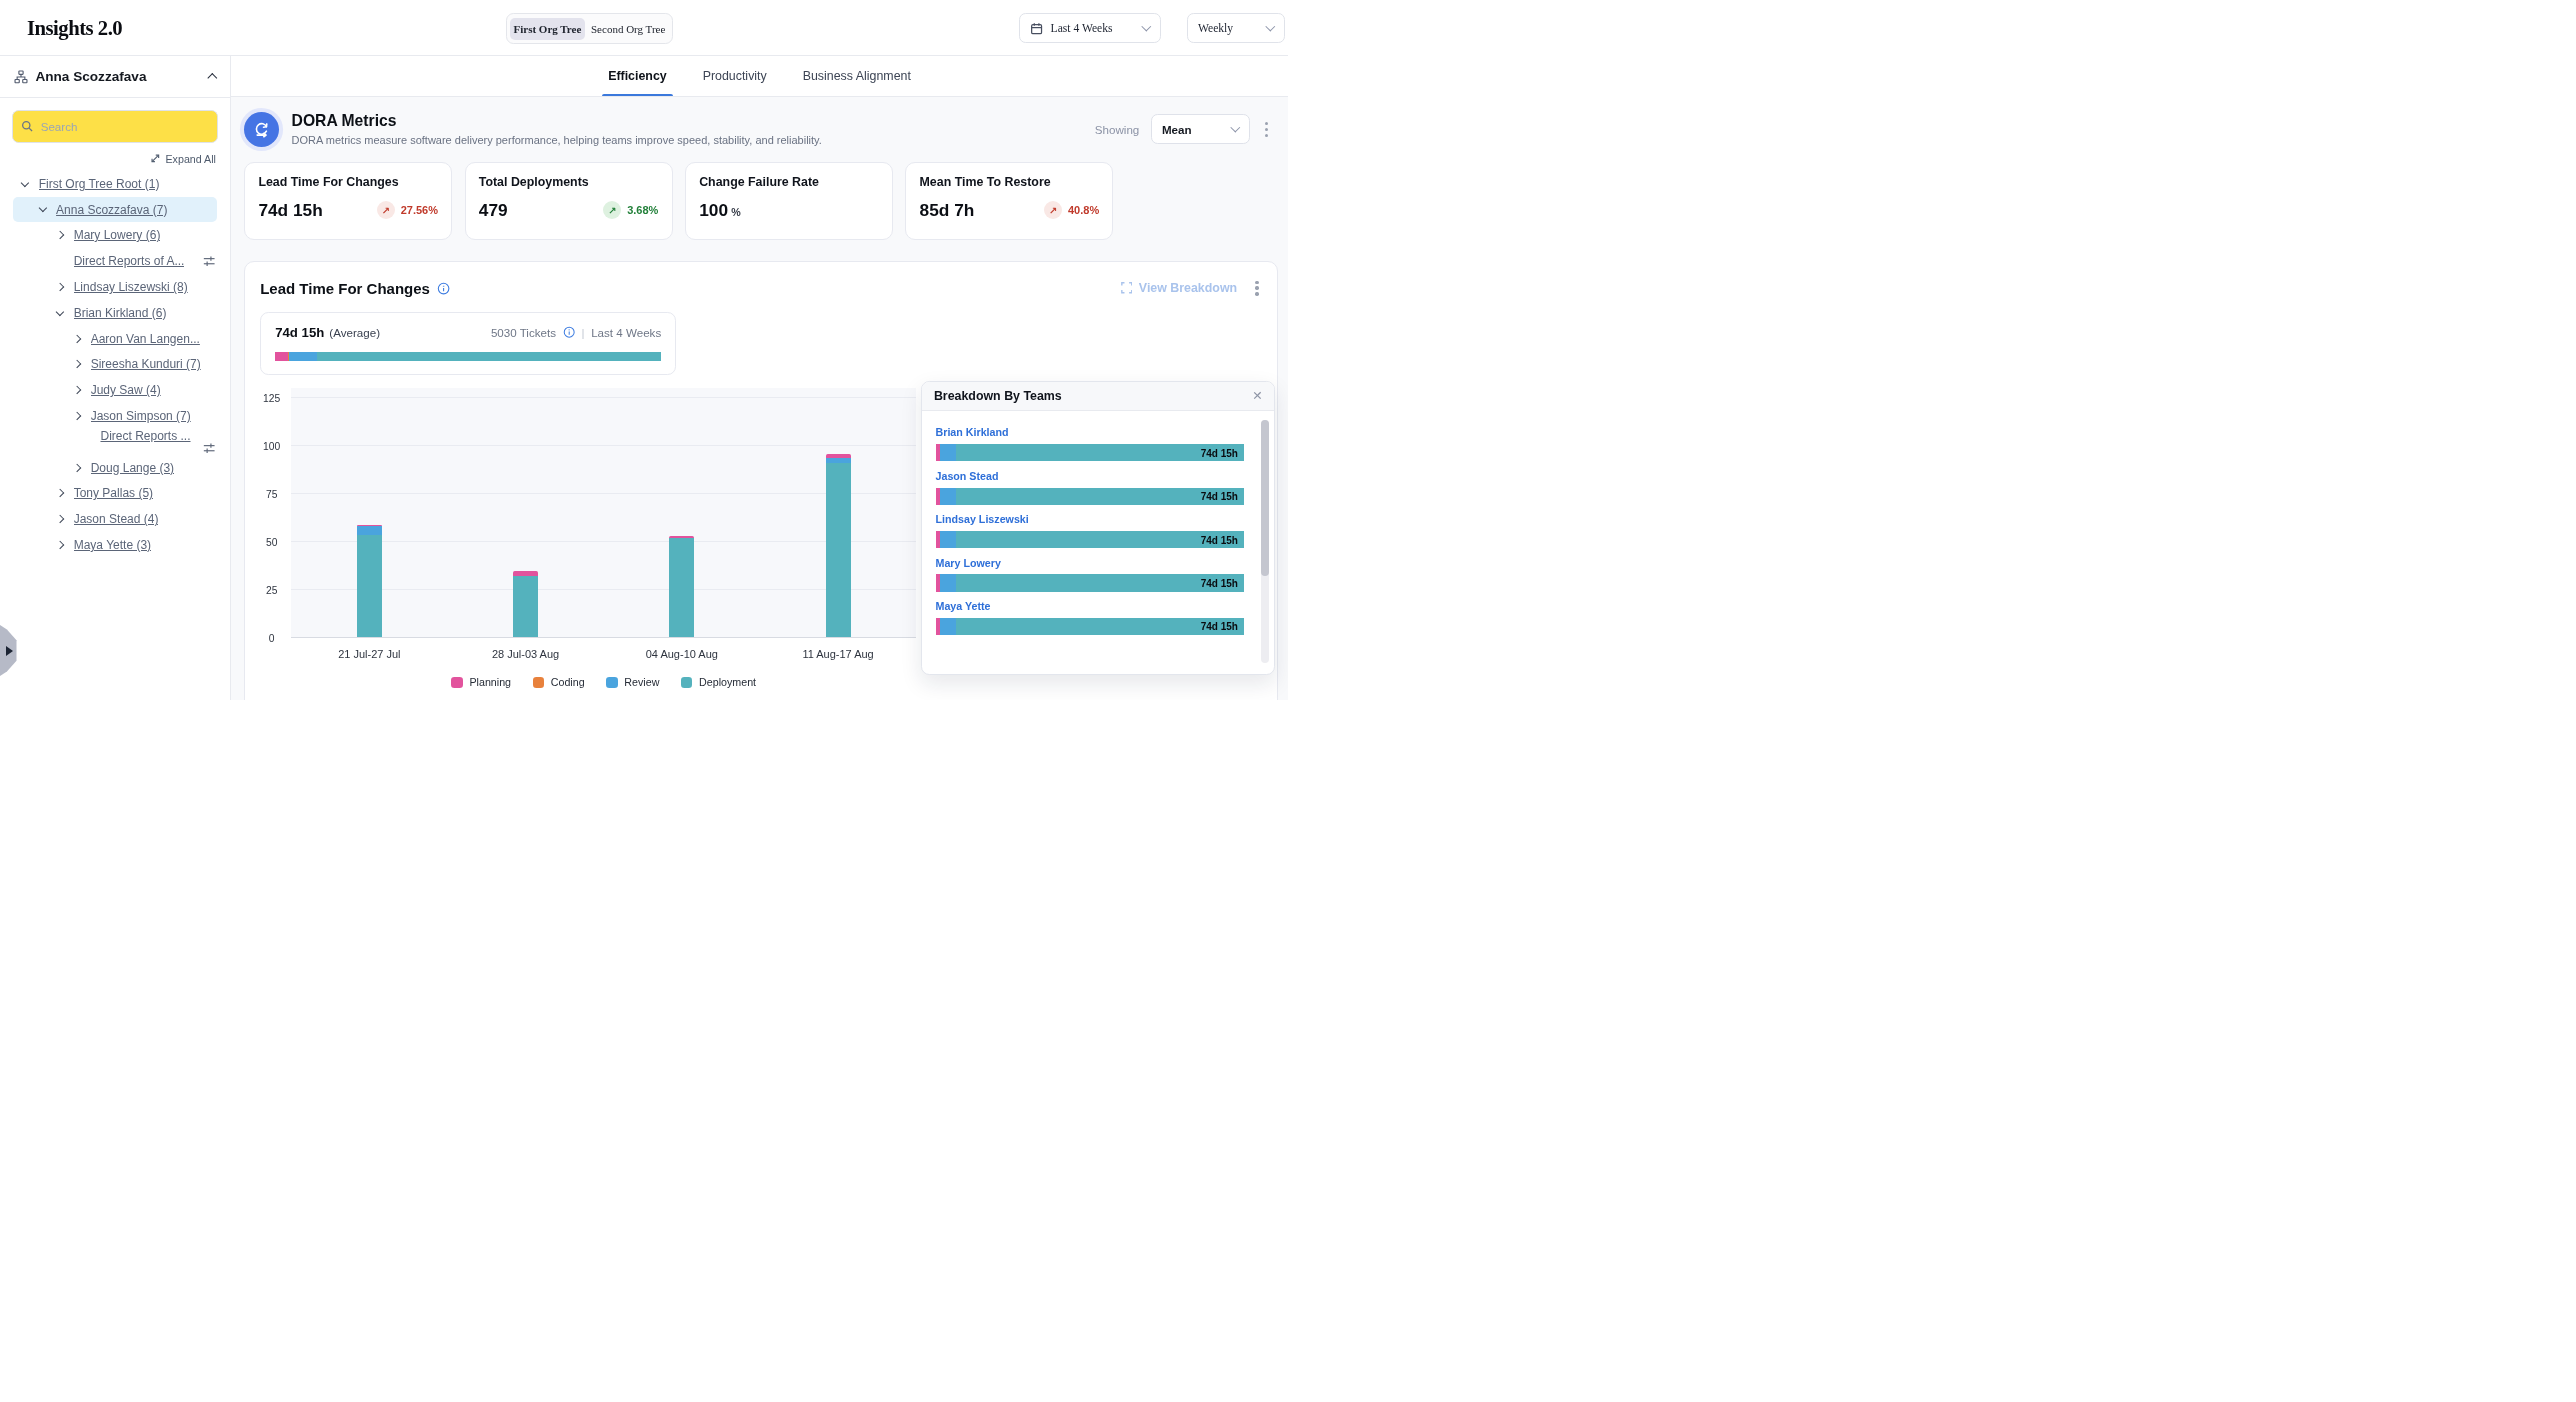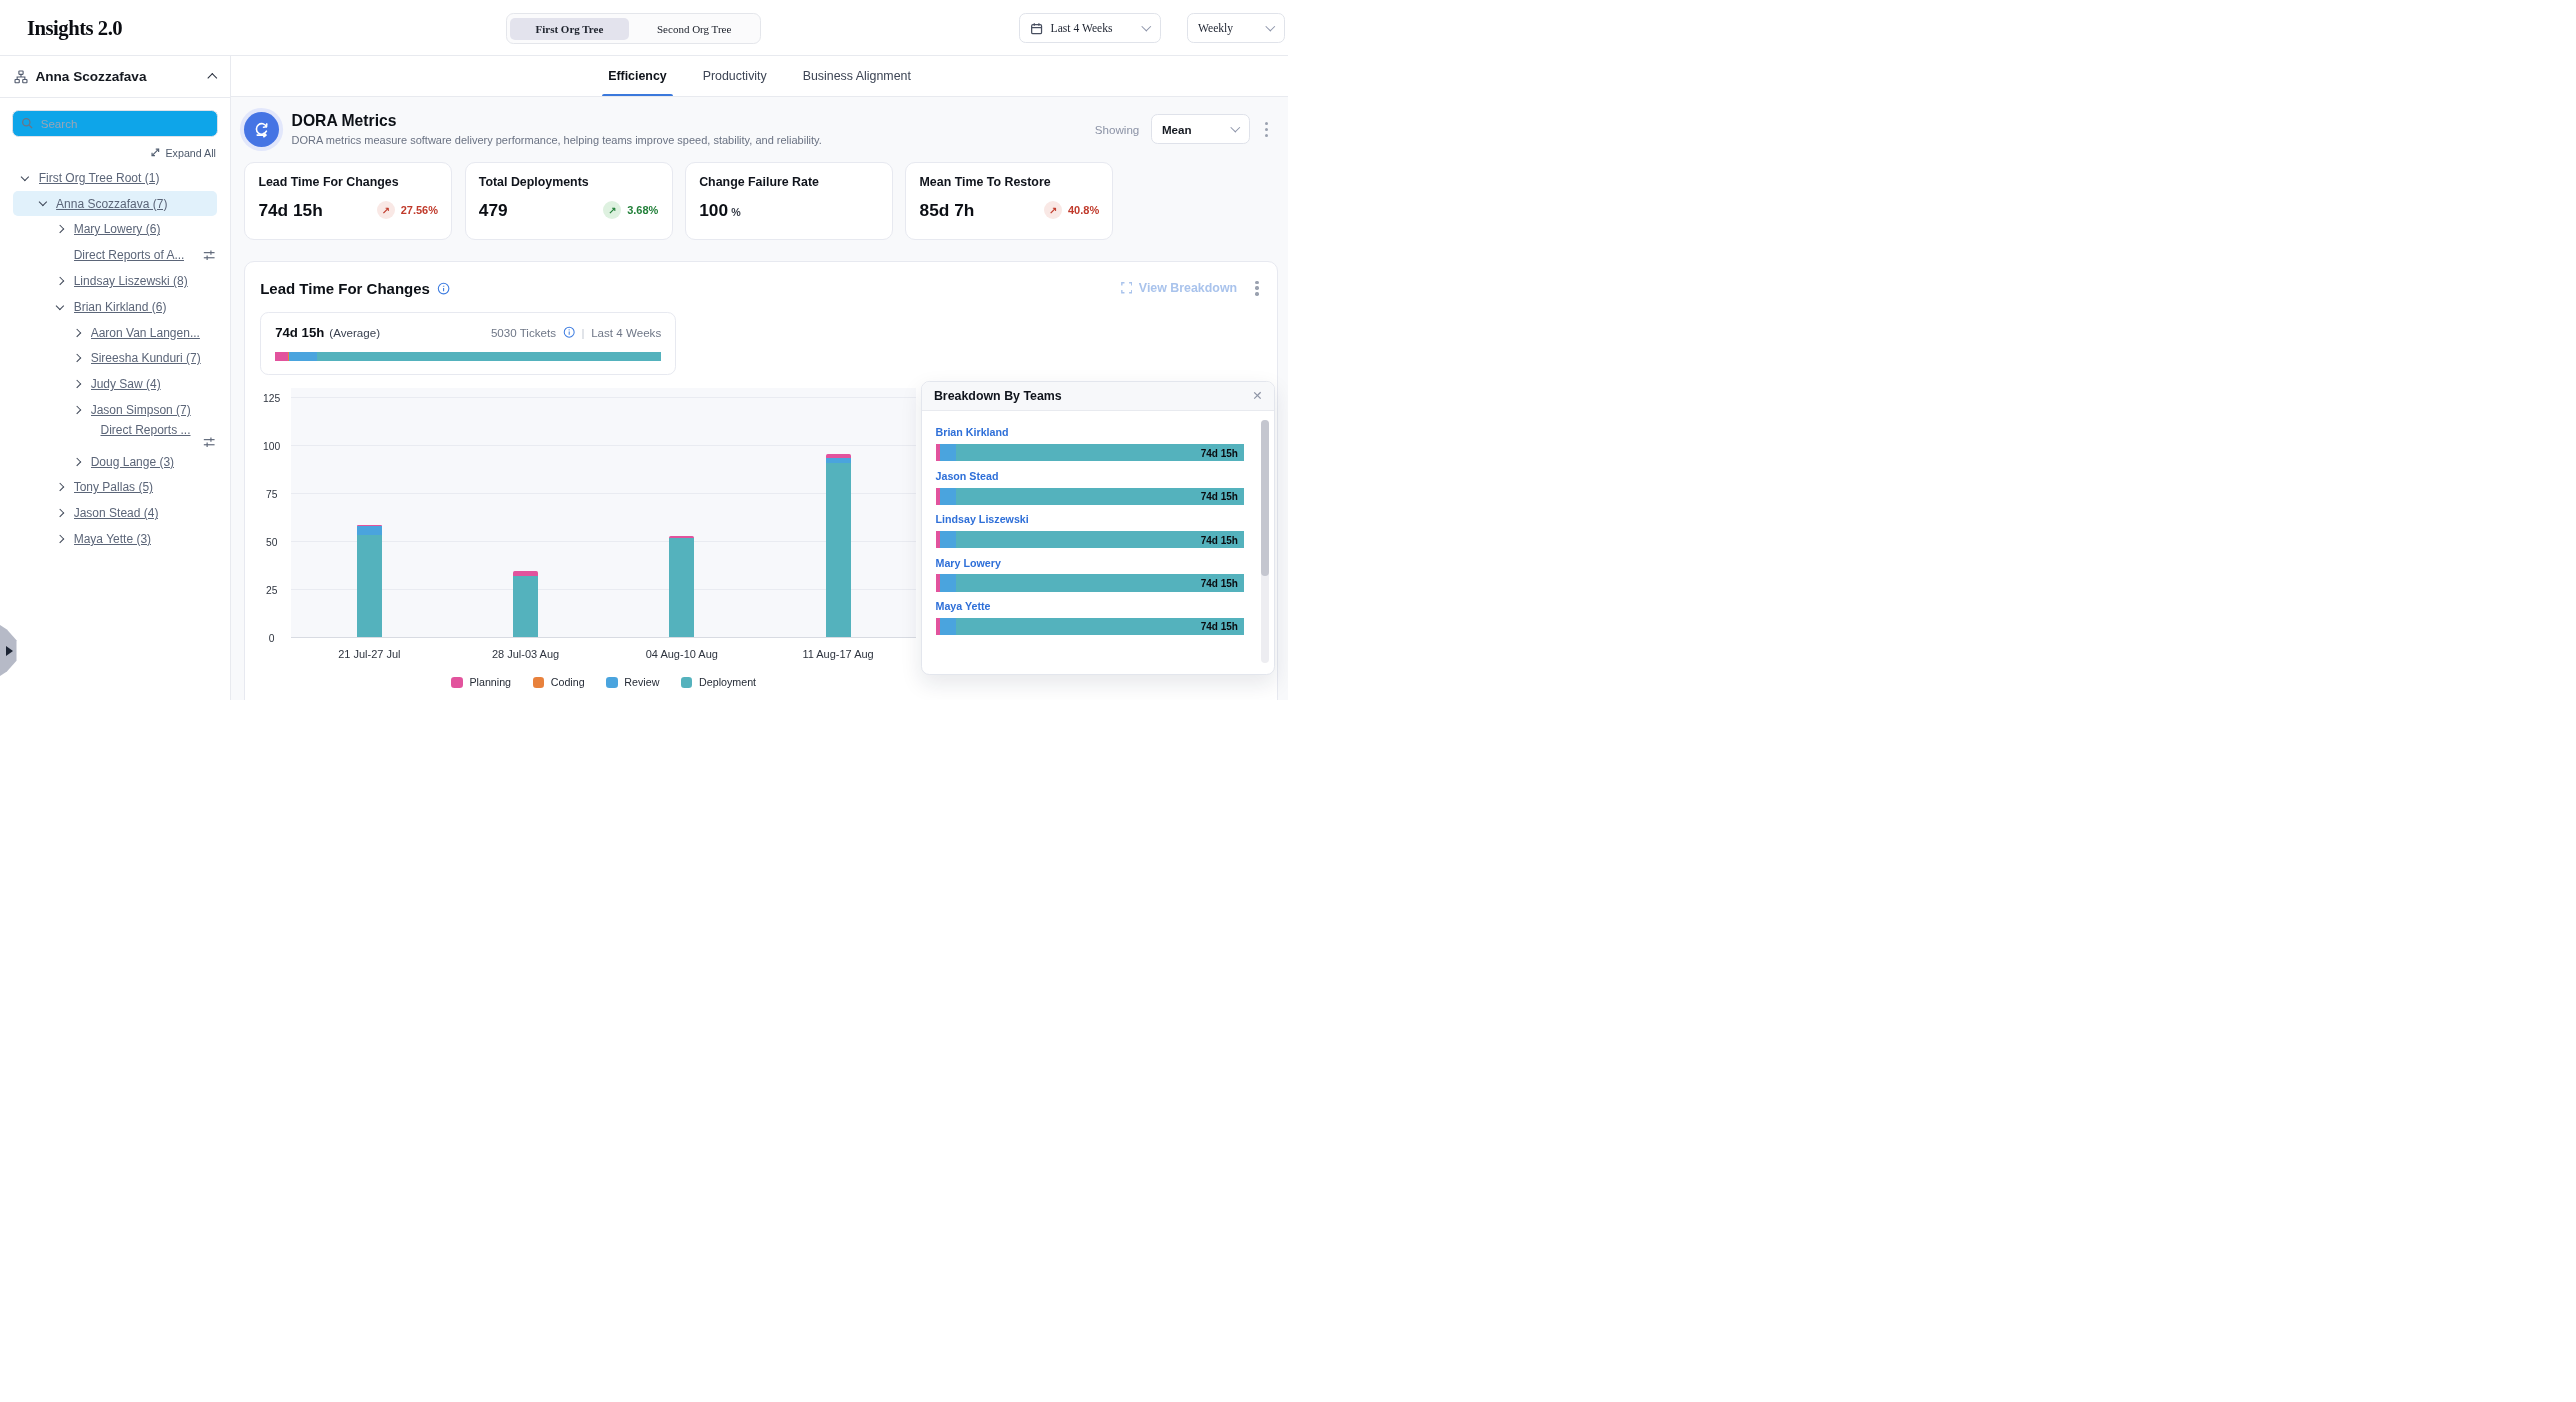--- a/index.html
+++ b/index.html
@@ -6,41 +6,41 @@
   html,body { background:#fff; }
   body { font-family:"Liberation Sans","DejaVu Sans",sans-serif; color:#10141c; }
   #app { position:relative; width:1288px; height:701px; overflow:hidden; background:#fff; }
 
   
   .header { position:relative; height:56px; background:#fff; border-bottom:0.8px solid #e8eaef;font-family:Liberation Serif, serif; }
   .app-title { position:absolute; left:27px; top:50%; transform:translateY(-50%);
     font-size:20.7px; font-weight:800; letter-spacing:-0.5px; color:#0b0d12; }
   .org-toggle { position:absolute; left:506px; top:13.2px; height:31px; display:flex; align-items:center;
     gap:1.7px; padding:2.5px; border:0.8px solid #e4e6eb; border-radius:7.4px; background:#fbfbfc; }
-  .org-toggle .opt { padding:5px 26px; border-radius:5px; font-size:11px; color:#20252f; cursor:pointer; white-space:nowrap; }
+  .org-toggle .opt { padding:5px 4px; border-radius:5px; font-size:11px; color:#20252f; cursor:pointer; white-space:nowrap; }
   .org-toggle .opt.selected { background:#e3e3ed; font-weight:700; }
   .select { position:absolute; display:flex; align-items:center; gap:7.4px; border:0.8px solid #e0e3ea;
     border-radius:6.6px; background:#fff; padding:0 10px; height:30px; font-size:11.6px; font-weight:500; color:#1d2330; cursor:pointer; }
   #dateSelect { left:1019px; top:13.2px; width:142px; }
   #granSelect { left:1187px; top:13.2px; width:98px; }
   .sel-spring { flex:1; }
   .sel-ch { width:6.6px; height:6.6px; border-right:1.3px solid #8b93a8; border-bottom:1.3px solid #8b93a8;
     transform:rotate(45deg); margin-top:-3.3px; flex:0 0 auto; }
 
   
   .body { position:relative; display:flex; height:644px; }
 
   
   .sidebar { position:relative; width:231px; background:#fff; border-right:0.8px solid #e8eaef; flex:0 0 auto; }
   .sb-head { height:42px; border-bottom:0.8px solid #e8eaef; display:flex; align-items:center; padding:0 14px; gap:7.4px; }
   .sb-user { font-size:13.6px; font-weight:700; color:#14181f; flex:1; }
   .ch-up { width:6.6px; height:6.6px; border-right:1.7px solid #272e3c; border-bottom:1.7px solid #272e3c;
     transform:rotate(-135deg); margin-top:3.3px; }
-  .search-box { margin:11.6px 11.6px 0; height:27px; border:0.8px solid #dfe2e9; border-radius:6.6px;
-    display:flex; align-items:center; padding:0 8.3px; gap:7.4px; background:#0ea5e9; }
+  .search-box { margin:11.6px 11.6px 0; height:33px; border:0.8px solid #dfe2e9; border-radius:6.6px;
+    display:flex; align-items:center; padding:0 8.3px; gap:7.4px; background:#fde047; }
   .search-box input { border:0; outline:0; width:100%; font-size:11.6px; color:#333b49; font-family:inherit; background:transparent; }
   .search-box input::placeholder { color:#9aa5b5; }
   .expand-all { display:flex; justify-content:flex-end; align-items:center; gap:5px;
     padding:10px 14px 5px; font-size:10.7px; color:#4e5a6c; cursor:pointer; }
   .tree { margin-top:1.7px; font-size:12px; color:#5b6578; }
   .tree-row { height:25px; display:flex; align-items:center; margin:0 13.2px 0.8px; border-radius:5px; cursor:pointer;text-decoration:underline; }
   .tree-row.selected { background:#e1f1fb; }
   .chev-box { width:16.5px; display:flex; align-items:center; flex:0 0 auto; }
   .ch { width:5.8px; height:5.8px; border-right:1.5px solid #3e4757; border-bottom:1.5px solid #3e4757; display:inline-block; }
   .ch.right { transform:rotate(-45deg); }

